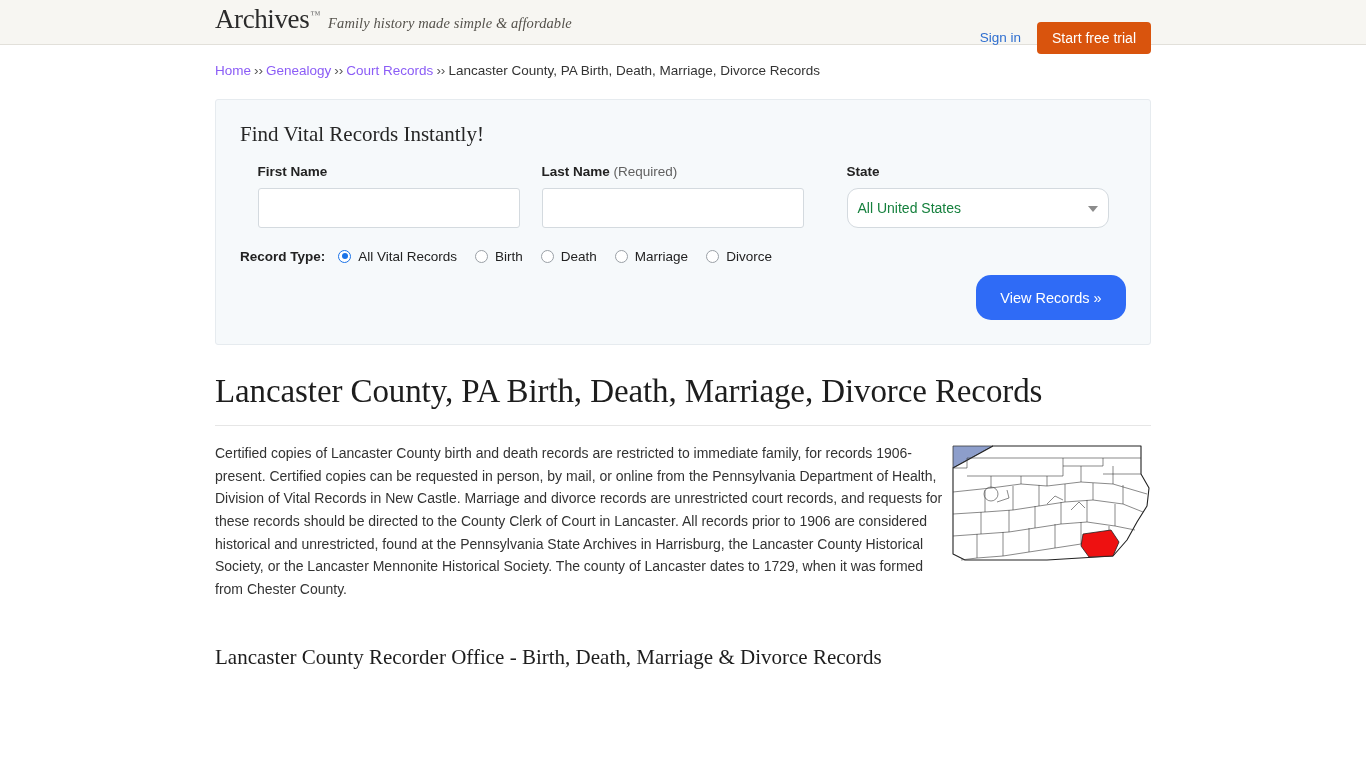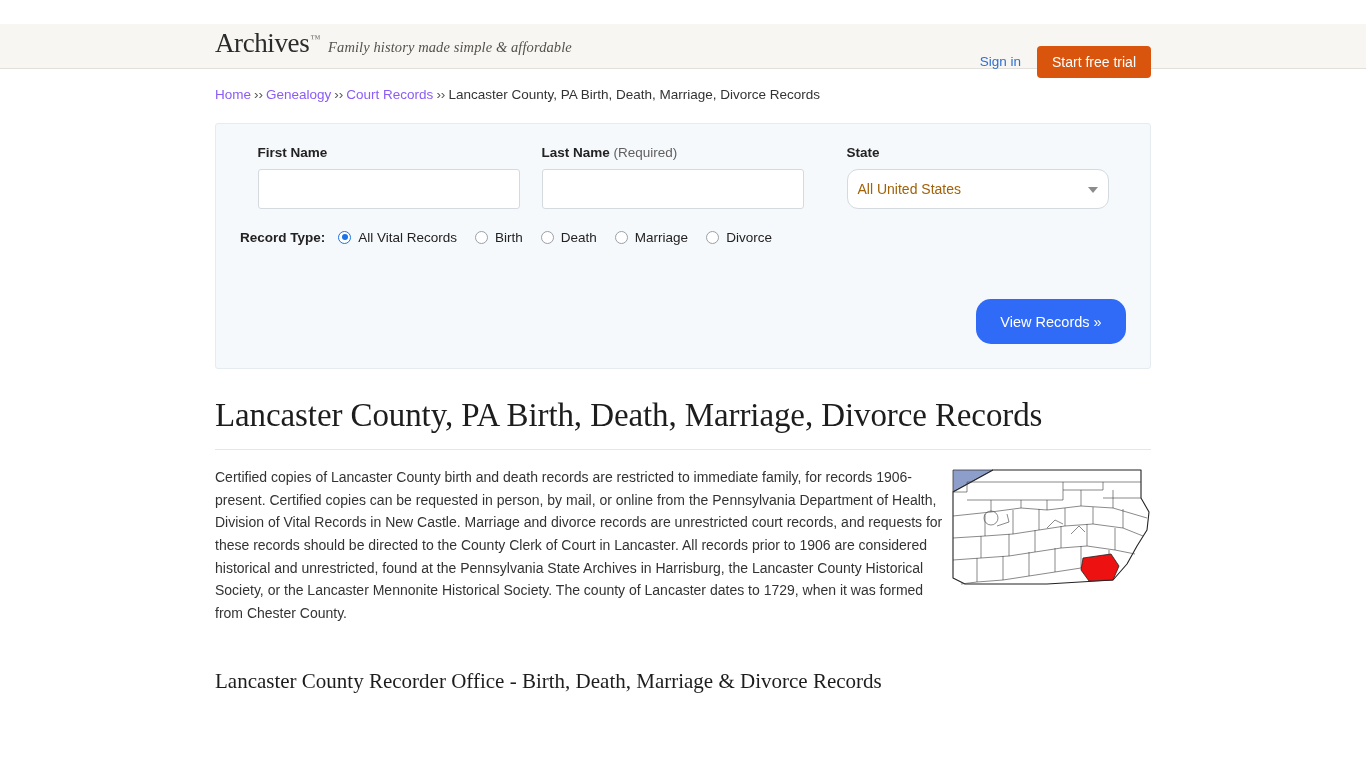--- a/index.html
+++ b/index.html
@@ -12,21 +12,20 @@
     font-family: "Liberation Sans", sans-serif;
     color: #222222;
   }
 
   
   .topbar {
     height: 45px;
     background: #f7f6f2;
     border-bottom: 1px solid #e2e0da;
     position: relative;
-    margin-top: 24px;
   }
   .topbar-inner {
     width: 936px;
     margin: 0 auto;
     height: 45px;
     position: relative;
   }
   .brand {
     position: absolute;
     left: 0; top: 6px;
@@ -160,21 +159,21 @@
     outline: none;
     width: 100%;
   }
   .select-wrap { position: relative; width: 100%; }
   .select-input {
     height: 40px;
     border: 1px solid #d4dadf;
     border-radius: 11px;
     background: #ffffff;
     font-size: 14px;
-    color: #a16207;
+    color: #15803d;
     padding: 0 28px 0 10px;
     display: flex;
     align-items: center;
     cursor: pointer;
     width: 100%;
   }
   .select-caret {
     position: absolute;
     right: 11px; top: 50%;
     margin-top: -2px;
@@ -315,20 +314,21 @@
   </div>
 </div>
 
 <div class="page">
 
   <nav class="breadcrumb">
     <a>Home</a><span class="sep">››</span><a>Genealogy</a><span class="sep">››</span><a>Court Records</a><span class="sep">››</span><span class="current">Lancaster County, PA Birth, Death, Marriage, Divorce Records</span>
   </nav>
 
   <section class="search-panel">
+    <h2 class="panel-title">Find Vital Records Instantly!</h2>
 
     <div class="field-row">
       <div class="field first">
         <label class="field-label">
           <span>First Name</span>
         </label>
         <input class="text-input" type="text" placeholder="" style="">
       </div>
 
       <div class="field last">

